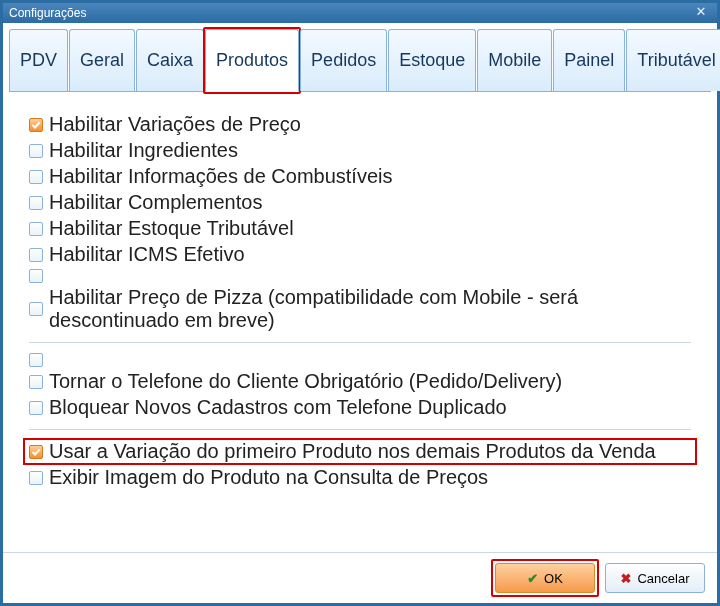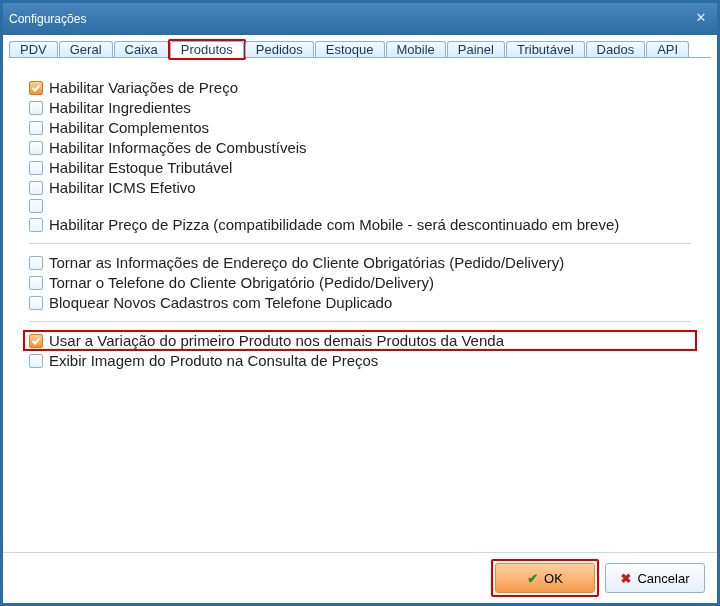--- a/index.html
+++ b/index.html
@@ -18,48 +18,48 @@
     position: relative;
     display: flex;
     flex-direction: column;
   }
   .titlebar {
     height: 20px;
     background: linear-gradient(to bottom, #4a85bd 0%, #2b6ca3 100%);
     color: #fff;
     display: flex;
     align-items: center;
-    padding: 16px 6px;
+    padding: 4px 6px;
     font-size: 12px;
   }
   .titlebar .title { flex: 1; }
   .titlebar .close {
     width: 20px;
     height: 16px;
     text-align: center;
     line-height: 14px;
     font-size: 13px;
     cursor: pointer;
     color: #e6eef7;
   }
   .tabs-wrap {
     padding: 6px 6px 0 6px;
   }
   .tabs {
     display: flex;
     border-bottom: 1px solid #8bb3d9;
   }
   .tab {
-    padding: 0 10px;
+    padding: 20px 10px;
     border: 1px solid #8bb3d9;
     border-bottom: none;
     margin-right: 1px;
     background: linear-gradient(to bottom, #f3f9ff 0%, #d9ecfb 100%);
     color: #16385f;
-    font-size: 13px;
+    font-size: 18px;
     cursor: pointer;
     border-top-left-radius: 3px;
     border-top-right-radius: 3px;
     position: relative;
   }
   .tab.active {
     background: #fff;
     border-bottom: 1px solid #fff;
     margin-bottom: -1px;
   }
@@ -68,21 +68,21 @@
     position: absolute;
     inset: -3px;
     border: 2px solid #d40000;
     pointer-events: none;
     border-radius: 2px;
   }
   .content {
     flex: 1;
     padding: 18px 26px 10px 26px;
     overflow: auto;
-    font-size: 15px;
+    font-size: 20px;
     color: #222;
   }
   .row {
     display: flex;
     align-items: center;
     margin: 3px 0;
     position: relative;
   }
   .row.highlight::after{
     content:"";
@@ -184,45 +184,44 @@
           </svg>
         </span>
         <span>Habilitar Variações de Preço</span>
       </div>
       <div class="row">
         <span class="chk"></span>
         <span>Habilitar Ingredientes</span>
       </div>
       <div class="row">
         <span class="chk"></span>
+        <span>Habilitar Informações de Combustíveis</span>
+      </div>
+      <div class="row">
+        <span class="chk"></span>
         <span>Habilitar Complementos</span>
       </div>
       <div class="row">
         <span class="chk"></span>
-        <span>Habilitar Informações de Combustíveis</span>
-      </div>
-      <div class="row">
-        <span class="chk"></span>
         <span>Habilitar Estoque Tributável</span>
       </div>
       <div class="row">
         <span class="chk"></span>
         <span>Habilitar ICMS Efetivo</span>
       </div>
       <div class="row">
         <span class="chk"></span>
       </div>
       <div class="row">
         <span class="chk"></span>
         <span>Habilitar Preço de Pizza (compatibilidade com Mobile - será descontinuado em breve)</span>
       </div>
       <div class="sep"></div>
       <div class="row">
         <span class="chk"></span>
-        <span>Tornar as Informações de Endereço do Cliente Obrigatórias (Pedido/Delivery)</span>
       </div>
       <div class="row">
         <span class="chk"></span>
         <span>Tornar o Telefone do Cliente Obrigatório (Pedido/Delivery)</span>
       </div>
       <div class="row">
         <span class="chk"></span>
         <span>Bloquear Novos Cadastros com Telefone Duplicado</span>
       </div>
       <div class="sep"></div>

